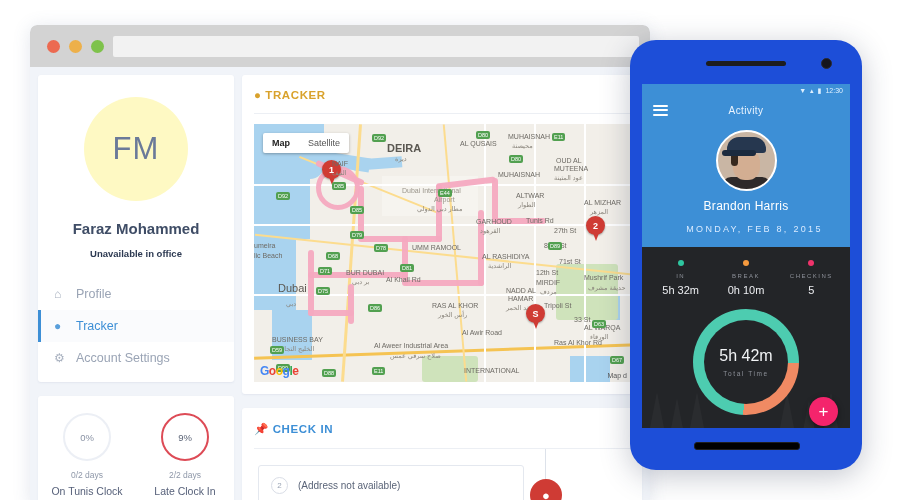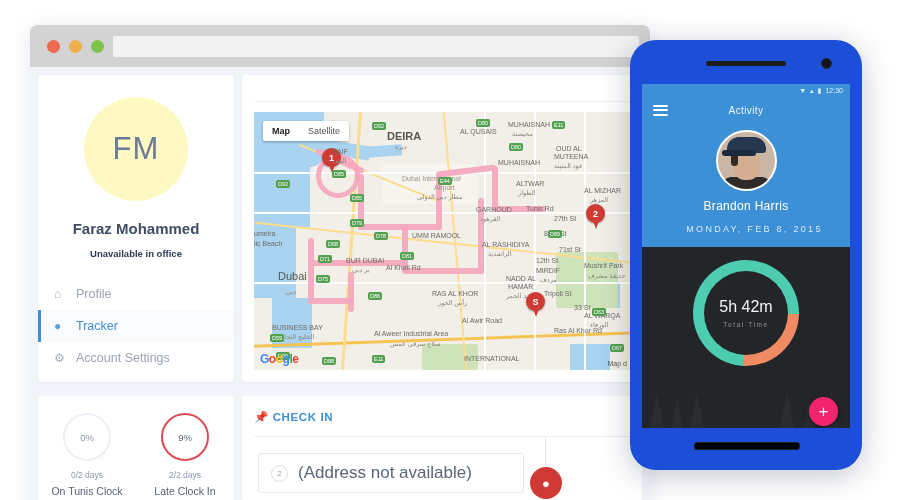--- a/index.html
+++ b/index.html
@@ -130,21 +130,21 @@
   #ci-box{
     position:absolute;left:4px;top:4px;right:106px;height:38px;
     border:1px solid #e4e8ef;border-radius:3px;display:flex;align-items:center;
     padding-left:12px;
   }
   #ci-num{
     width:15px;height:15px;border-radius:50%;border:1px solid #d9dde6;
     color:#9aa4b5;font-size:8px;display:flex;align-items:center;justify-content:center;
     margin-right:10px;
   }
-  #ci-text{font-size:17px;color:#5a6478;}
+  #ci-text{font-size:10px;color:#5a6478;}
   #ci-line{position:absolute;right:84px;top:-12px;width:1px;height:30px;background:#dde2ea;}
   #ci-pin{
     position:absolute;right:68px;top:18px;width:32px;height:32px;border-radius:50%;
     background:#cf3b34;display:flex;align-items:center;justify-content:center;
     color:#fff;font-size:13px;
   }
 
   
   #phone{
     position:absolute;left:630px;top:40px;width:232px;height:430px;
@@ -264,20 +264,24 @@
           <div class="ring late">9%</div>
           <div class="stat-sub">2/2 days</div>
           <div class="stat-lbl">Late Clock In</div>
         </div>
       </div>
     </div>
 
     <div id="content">
 
       <div class="card" id="tracker-card">
+        <div class="sec-head amber">
+          <span>●</span>
+          <span>TRACKER</span>
+        </div>
         <div class="sec-rule"></div>
 
         <div id="map">
 
           <div class="m-water" style="left:-10px;top:-5px;width:66px;height:120px;"></div>
           <div class="m-water" style="left:40px;top:-5px;width:30px;height:60px;border-radius:0 0 14px 0;"></div>
           <div class="m-water" style="left:58px;top:30px;width:58px;height:14px;transform:rotate(9deg);"></div>
           <div class="m-water" style="left:100px;top:34px;width:48px;height:11px;transform:rotate(-4deg);"></div>
           <div class="m-water" style="left:-10px;top:96px;width:52px;height:90px;"></div>
           <div class="m-water" style="left:18px;top:186px;width:40px;height:50px;"></div>
@@ -471,20 +475,37 @@
     </div>
 
     <div id="app-dark">
       <div class="tree" style="left:6px;"></div>
       <div class="tree" style="left:26px;bottom:-6px;"></div>
       <div class="tree" style="left:46px;"></div>
       <div class="tree" style="right:10px;"></div>
       <div class="tree" style="right:32px;bottom:-8px;"></div>
       <div class="tree" style="right:54px;"></div>
 
+      <div id="stats">
+        <div class="ph-stat">
+          <div class="dot" style="background:#2ec6a0;"></div>
+          <div class="ph-k">IN</div>
+          <div class="ph-v">5h 32m</div>
+        </div>
+        <div class="ph-stat">
+          <div class="dot" style="background:#f59a3e;"></div>
+          <div class="ph-k">BREAK</div>
+          <div class="ph-v">0h 10m</div>
+        </div>
+        <div class="ph-stat">
+          <div class="dot" style="background:#f0336b;"></div>
+          <div class="ph-k">CHECKINS</div>
+          <div class="ph-v">5</div>
+        </div>
+      </div>
 
       <div id="donut-wrap">
         <div id="donut"></div>
         <div id="donut-hole">
           <div id="donut-val">5h 42m</div>
           <div id="donut-lbl">Total Time</div>
         </div>
       </div>
 
       <div id="fab">+</div>

